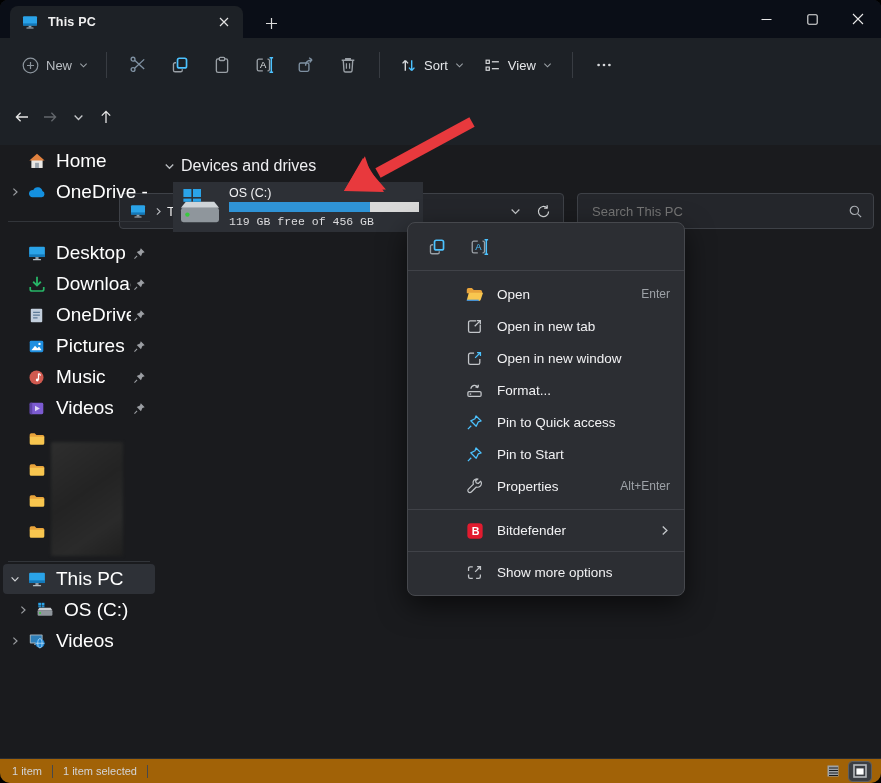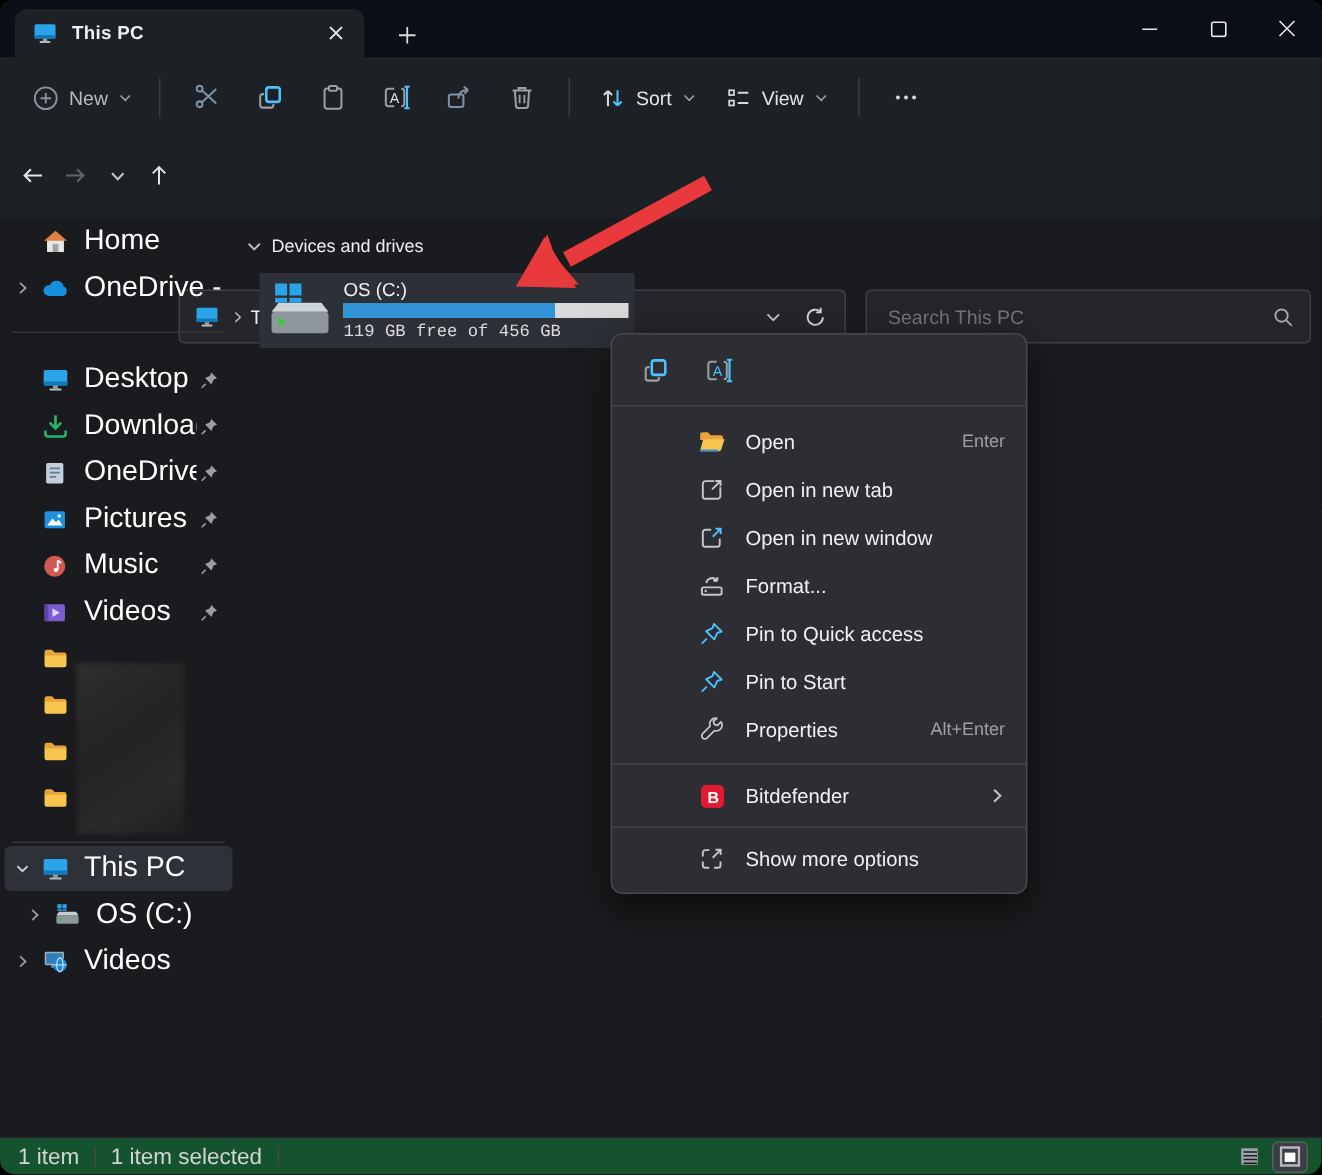--- a/index.html
+++ b/index.html
@@ -43,21 +43,21 @@
   .sico { width:19px; height:19px; flex:none; display:flex; align-items:center; justify-content:center; }
   .slabel { margin-left:10px; font-size:19px; color:#ffffff; white-space:nowrap; overflow:hidden; flex:1; }
   .pin { width:16px; flex:none; display:flex; justify-content:center; }
   .ssep { height:1px; background:#32353a; margin:14px 8px 16px 8px; }
   .ssep2 { height:1px; background:#32353a; margin:14px 8px 2px 8px; }
   .blurbox { position:absolute; left:51px; top:297px; width:72px; height:114px; border-radius:2px;
              background:linear-gradient(145deg,#2e2e2e 0%,#232323 45%,#2a2a2a 75%,#1f1f1f 100%); filter:blur(1.5px); }
 
   
   .section-head { position:absolute; left:164px; top:157px; display:flex; align-items:center; gap:6px; }
-  .section-title { font-size:12px; color:#eeeef1; }
+  .section-title { font-size:16px; color:#eeeef1; }
   .drive-tile { position:absolute; left:173px; top:182px; width:250px; height:50px; background:#2d3036; display:flex; align-items:center; padding:4px 6px; }
   .dt-icon { width:42px; height:40px; flex:none; margin-right:8px; }
   .dt-body { flex:1; }
   .dt-name { font-size:12.5px; color:#f2f2f4; margin-bottom:2px; }
   .dt-bar { width:190px; height:10px; background:#d9d9d9; }
   .dt-fill { height:100%; width:74%; background:var(--capacity-bar,#2f93d6); }
   .dt-caption { font-size:11.5px; color:#dcdcde; margin-top:3px;font-family:Liberation Mono, monospace; }
 
   
   .cmenu { position:absolute; left:407px; top:222px; width:278px; background:#2c2e33; border:1px solid #46484d; border-radius:8px; box-shadow:0 10px 28px rgba(0,0,0,.6); padding:5px 0 4px 0; z-index:6; }
@@ -65,21 +65,21 @@
   .cm-icobtn { width:34px; height:32px; display:flex; align-items:center; justify-content:center; border-radius:4px; }
   .cm-sep { height:1px; background:#404248; margin:2px 0; }
   .cm-group { padding:5px 0; }
   .cm-item { height:32px; display:flex; align-items:center; gap:13px; padding:0 14px 0 13px; font-size:13.5px; color:#f1f1f3;margin-left:44px; }
   .cm-item.tall { height:37px; }
   .cm-shortcut { margin-left:auto; font-size:12px; color:#9da1a7; }
   .cm-chev { margin-left:auto; display:flex; align-items:center; }
   .cm-ic { width:19px; height:19px; flex:none; display:flex; align-items:center; justify-content:center; }
 
   
-  .statusbar { position:absolute; left:0; right:0; bottom:0; height:25px; background:#14532d; border-top:1px solid #2b2d31; display:flex; align-items:center; padding:0 10px 0 12px; font-size:15px; color:#d2d4d8; }
+  .statusbar { position:absolute; left:0; right:0; bottom:0; height:25px; background:#a16207; border-top:1px solid #2b2d31; display:flex; align-items:center; padding:0 10px 0 12px; font-size:11px; color:#d2d4d8; }
   .sdiv { width:1px; height:13px; background:#46484c; margin:0 10px; }
   .sb-right { margin-left:auto; display:flex; gap:5px; }
   .sb-view { width:22px; height:19px; display:flex; align-items:center; justify-content:center; border-radius:3px; }
   .sb-view.active { background:#3b3e43; outline:1px solid #5b5e63; }
 
   .arrow-overlay { position:absolute; left:330px; top:105px; width:170px; height:100px; z-index:9; pointer-events:none; }
 
   
   .sa { stroke:var(--accent,#4cc2ff); } .fa { fill:var(--accent,#4cc2ff); }
   .farrow { fill:var(--arrow,#e8393d); }

